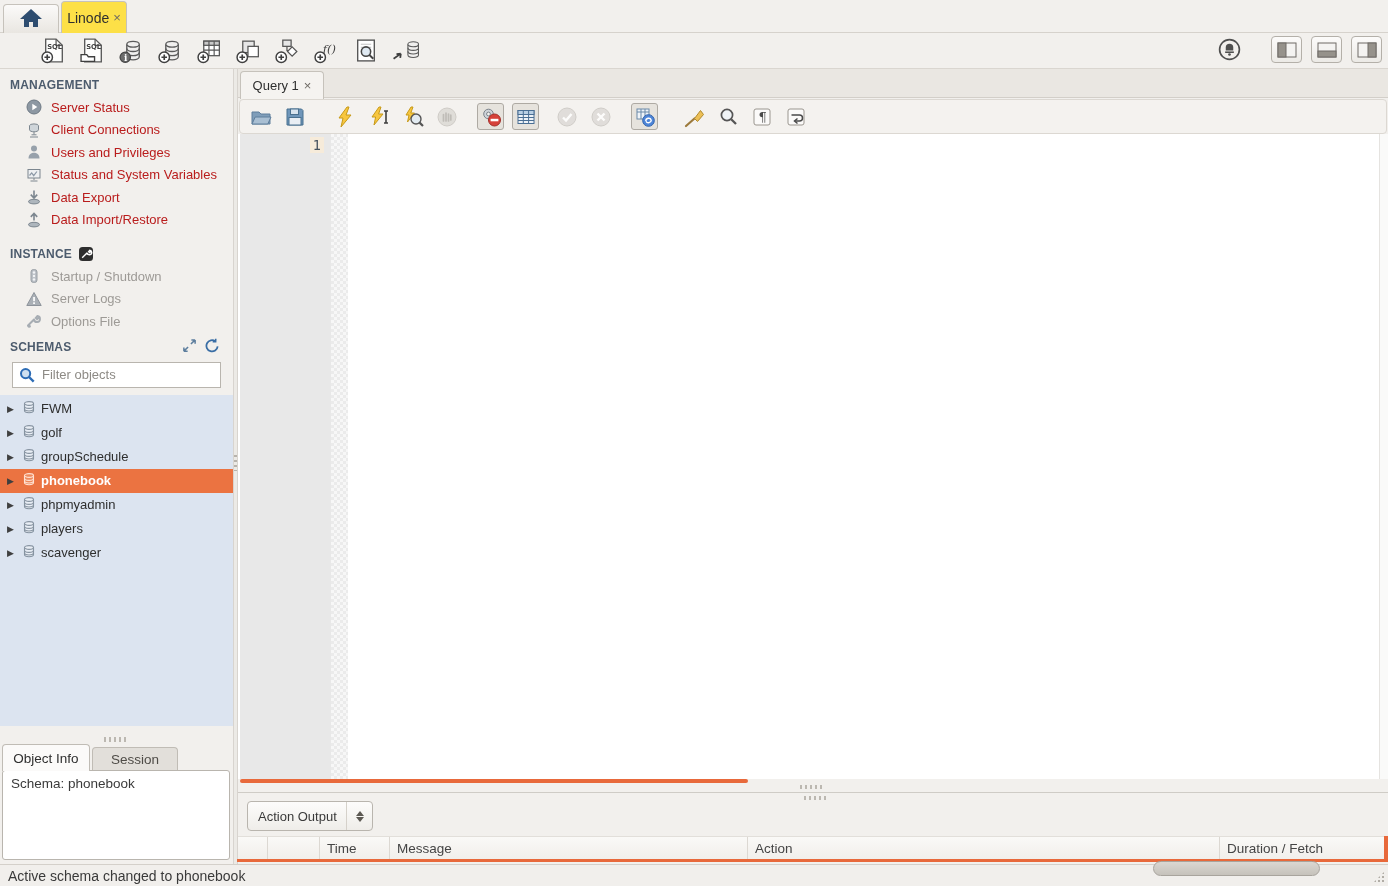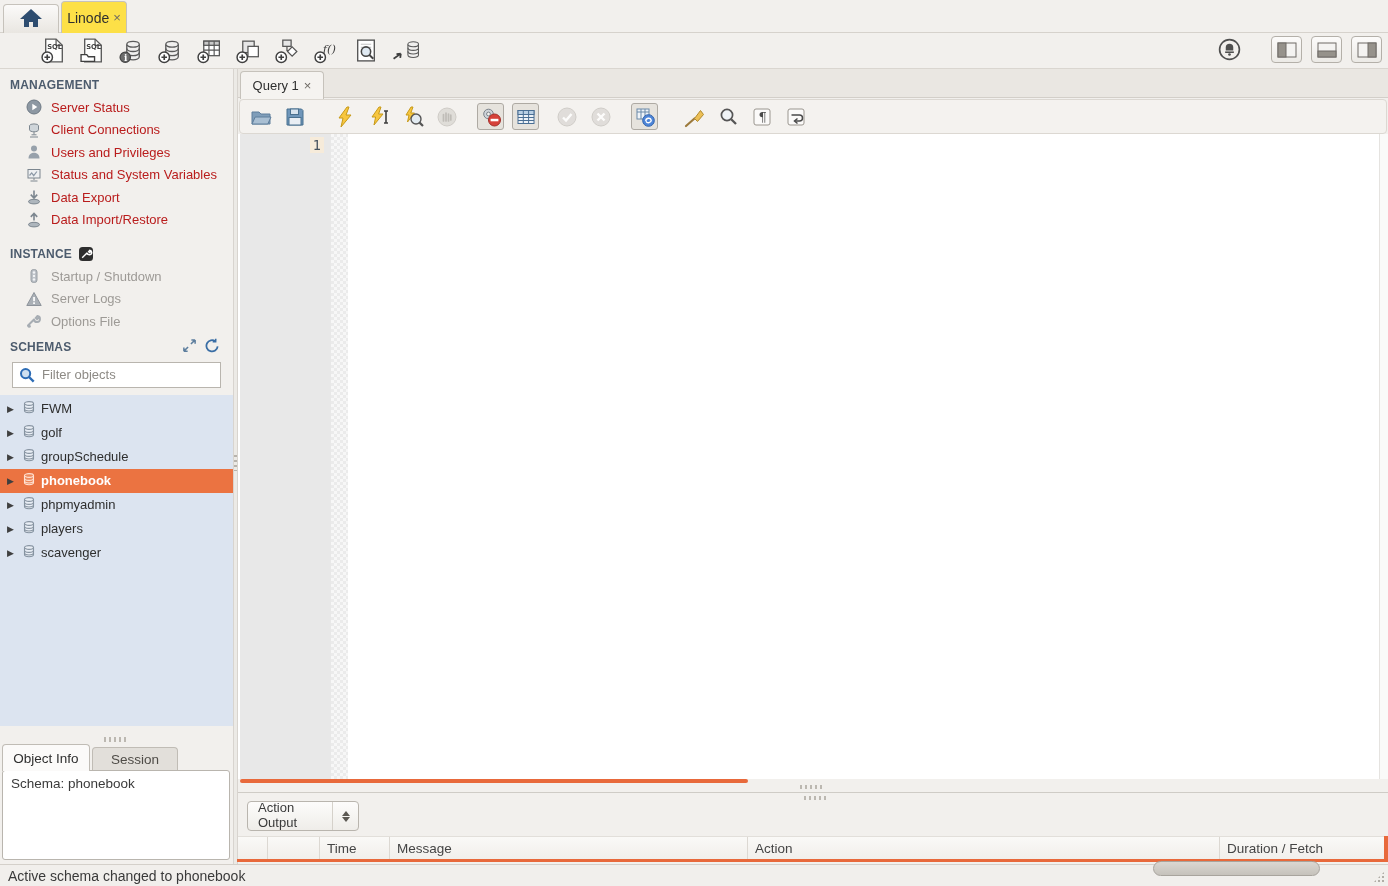--- a/index.html
+++ b/index.html
@@ -87,22 +87,22 @@
     background-image:linear-gradient(45deg,#ebebeb 25%,transparent 25%,transparent 75%,#ebebeb 75%),
                      linear-gradient(45deg,#ebebeb 25%,transparent 25%,transparent 75%,#ebebeb 75%);
     background-size:6px 6px; background-position:0 0,3px 3px; }
   #edit-scroll { position:absolute; right:0; top:0; width:9px; height:100%; background:#fafaf9; border-left:1px solid #e5e3e0;}
   #orange-hbar { left:240px; top:779px; width:508px; height:4px; background:#e8693b; border-radius:2px; z-index:4;}
   #hsplit-line { left:238px; top:792px; width:1150px; height:1px; background:#cfccc6; }
   .hgrip { width:22px; height:4px; background:repeating-linear-gradient(90deg,#bcb8b1 0 2px,transparent 2px 5px); }
   #hgrip1 { left:800px; top:785px; } #hgrip2 { left:804px; top:796px; }
 
   
-  #combo { left:247px; top:801px; width:112px; height:30px; border:1px solid #b9b5ae; border-radius:4px;
-           background:linear-gradient(#fdfcfb,#efede9); display:flex; align-items:flex-end; padding:0 0 0 10px; }
+  #combo { left:247px; top:801px; width:126px; height:30px; border:1px solid #b9b5ae; border-radius:4px;
+           background:linear-gradient(#fdfcfb,#efede9); display:flex; align-items:center; padding:0 0 0 10px; }
   #combo .lbl { flex:1; color:#3a3a3a; }
   #combo .spin { width:26px; height:100%; border-left:1px solid #d5d1ca; display:flex; flex-direction:column;
                  align-items:center; justify-content:center; gap:1px; }
   .spin-tri { width:0; height:0; border-left:4px solid transparent; border-right:4px solid transparent; }
   .spin-up { border-bottom:5px solid #5c5953; } .spin-dn { border-top:5px solid #5c5953; }
 
   #out-header { left:238px; top:836px; width:1150px; height:23px;
                 background:linear-gradient(#faf9f7,#f1efeb); border-top:1px solid #e2dfda;
                 display:flex; align-items:stretch; color:#454545; }
   .oh-cell { display:flex; align-items:center; padding-left:7px; border-right:1px solid #dcd8d2;

